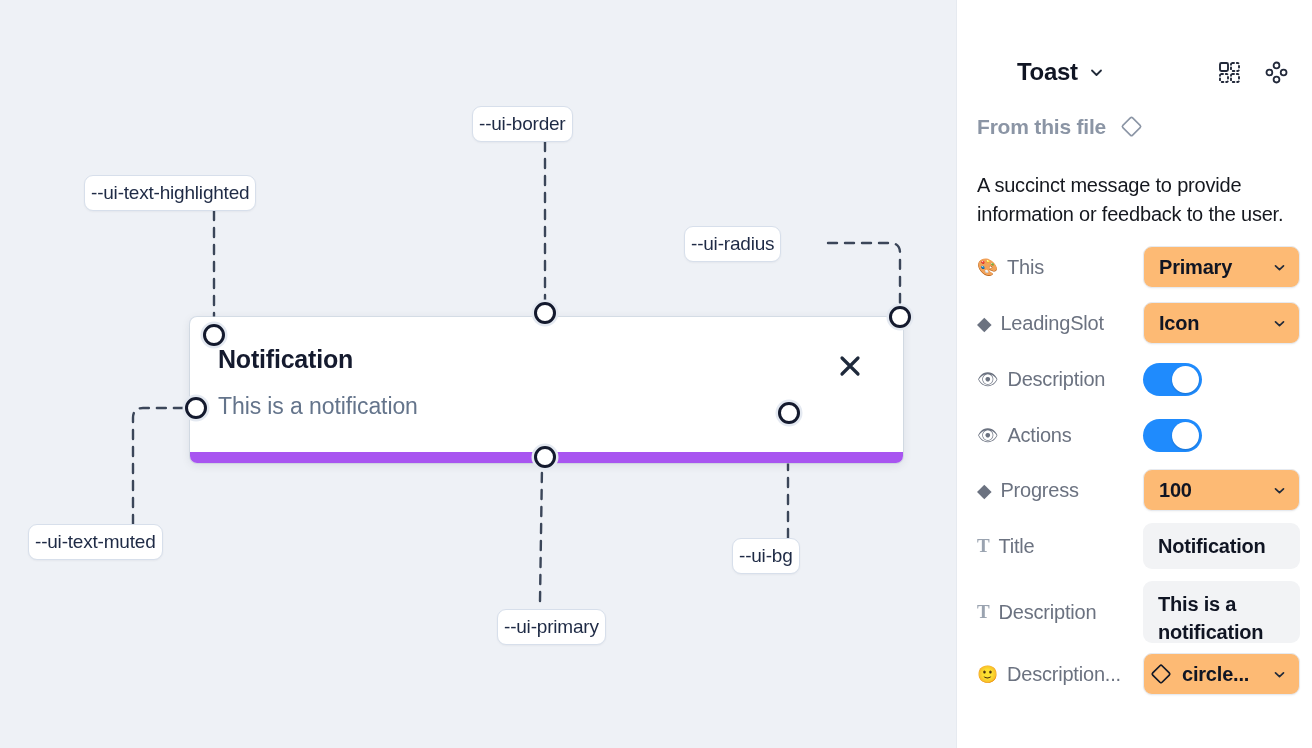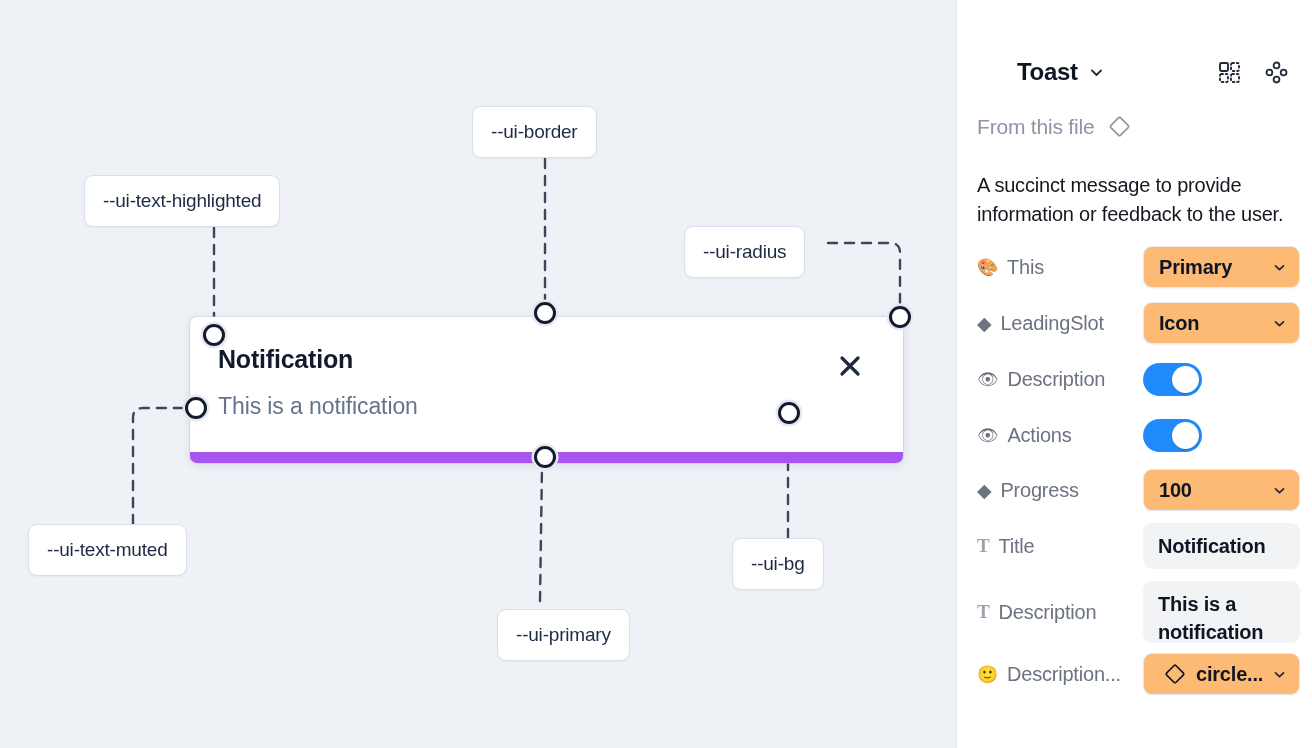--- a/index.html
+++ b/index.html
@@ -49,21 +49,21 @@
   #toast-progress {
     position: absolute; left: 0; bottom: 0;
     width: 100%; height: 11px;
     background: #a855f0;
   }
 
   
   .pill {
     position: absolute;
     display: inline-flex; align-items: center; justify-content: center;
-    height: 52px; padding: 0 18px;
+    height: 36px; padding: 0 6px;
     background: #ffffff;
     border: 1.5px solid #d7dfeb;
     border-radius: 9px;
     font-size: 19px; color: #1e2a45;
     white-space: nowrap;
     letter-spacing: -.2px;
     box-shadow: 0 1px 2px rgba(30,41,59,.05);
   }
 
   
@@ -98,21 +98,21 @@
     margin-left: 10px; display: flex; align-items: center; cursor: pointer;
   }
   #panel-header-icons {
     position: absolute; right: 14px; top: 0; height: 48px;
     display: flex; align-items: center; gap: 22px;
   }
   .hdr-icon { cursor: pointer; display: flex; align-items: center; }
 
   #from-file-row {
     position: absolute; left: 20px; top: 113px;
-    display: flex; align-items: center; gap: 12px;
+    display: flex; align-items: center; gap: 12px; font-weight: bold;
   }
   #from-file-label { font-size: 21px; color: #8b95a5; letter-spacing: -.2px; }
 
   #panel-desc {
     position: absolute; left: 20px; top: 171px;
     width: 330px;
     font-size: 20px; line-height: 29px; color: #15181f;
     letter-spacing: -.2px;
   }
 
@@ -374,21 +374,21 @@
         <div class="text-box" style="height:62px;align-items:flex-start;">This is a notification</div>
       </div>
     </div>
 
     <div class="prop-row" style="top:653px;">
       <div class="prop-label">
         <span class="prop-emoji">🙂</span>
         <span>Description...</span>
       </div>
       <div class="prop-ctl">
-        <div class="select-box" style="padding-left:18px;">
+        <div class="select-box" style="padding-left:4px;">
           <span style="display:flex;align-items:center;margin-right:8px;">
             <svg width="26" height="26" viewBox="0 0 26 26">
               <rect x="6.4" y="6.4" width="13.2" height="13.2" rx="1.5" transform="rotate(45 13 13)" stroke="#111827" stroke-width="1.7" fill="none"></rect>
             </svg>
           </span>
           <span class="sel-val">circle...</span>
           <span class="sel-chev">
             <svg width="15" height="15" viewBox="0 0 15 15">
                 <path d="M3.5 5.8 L7.5 9.6 L11.5 5.8" stroke="#222b3a" stroke-width="1.7" fill="none" stroke-linecap="round" stroke-linejoin="round"></path>
               </svg>

